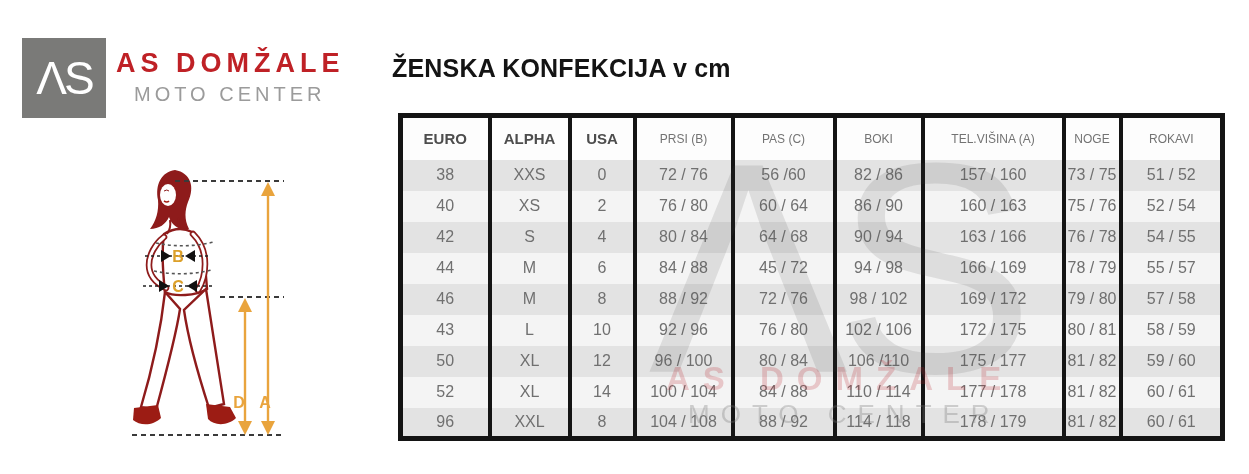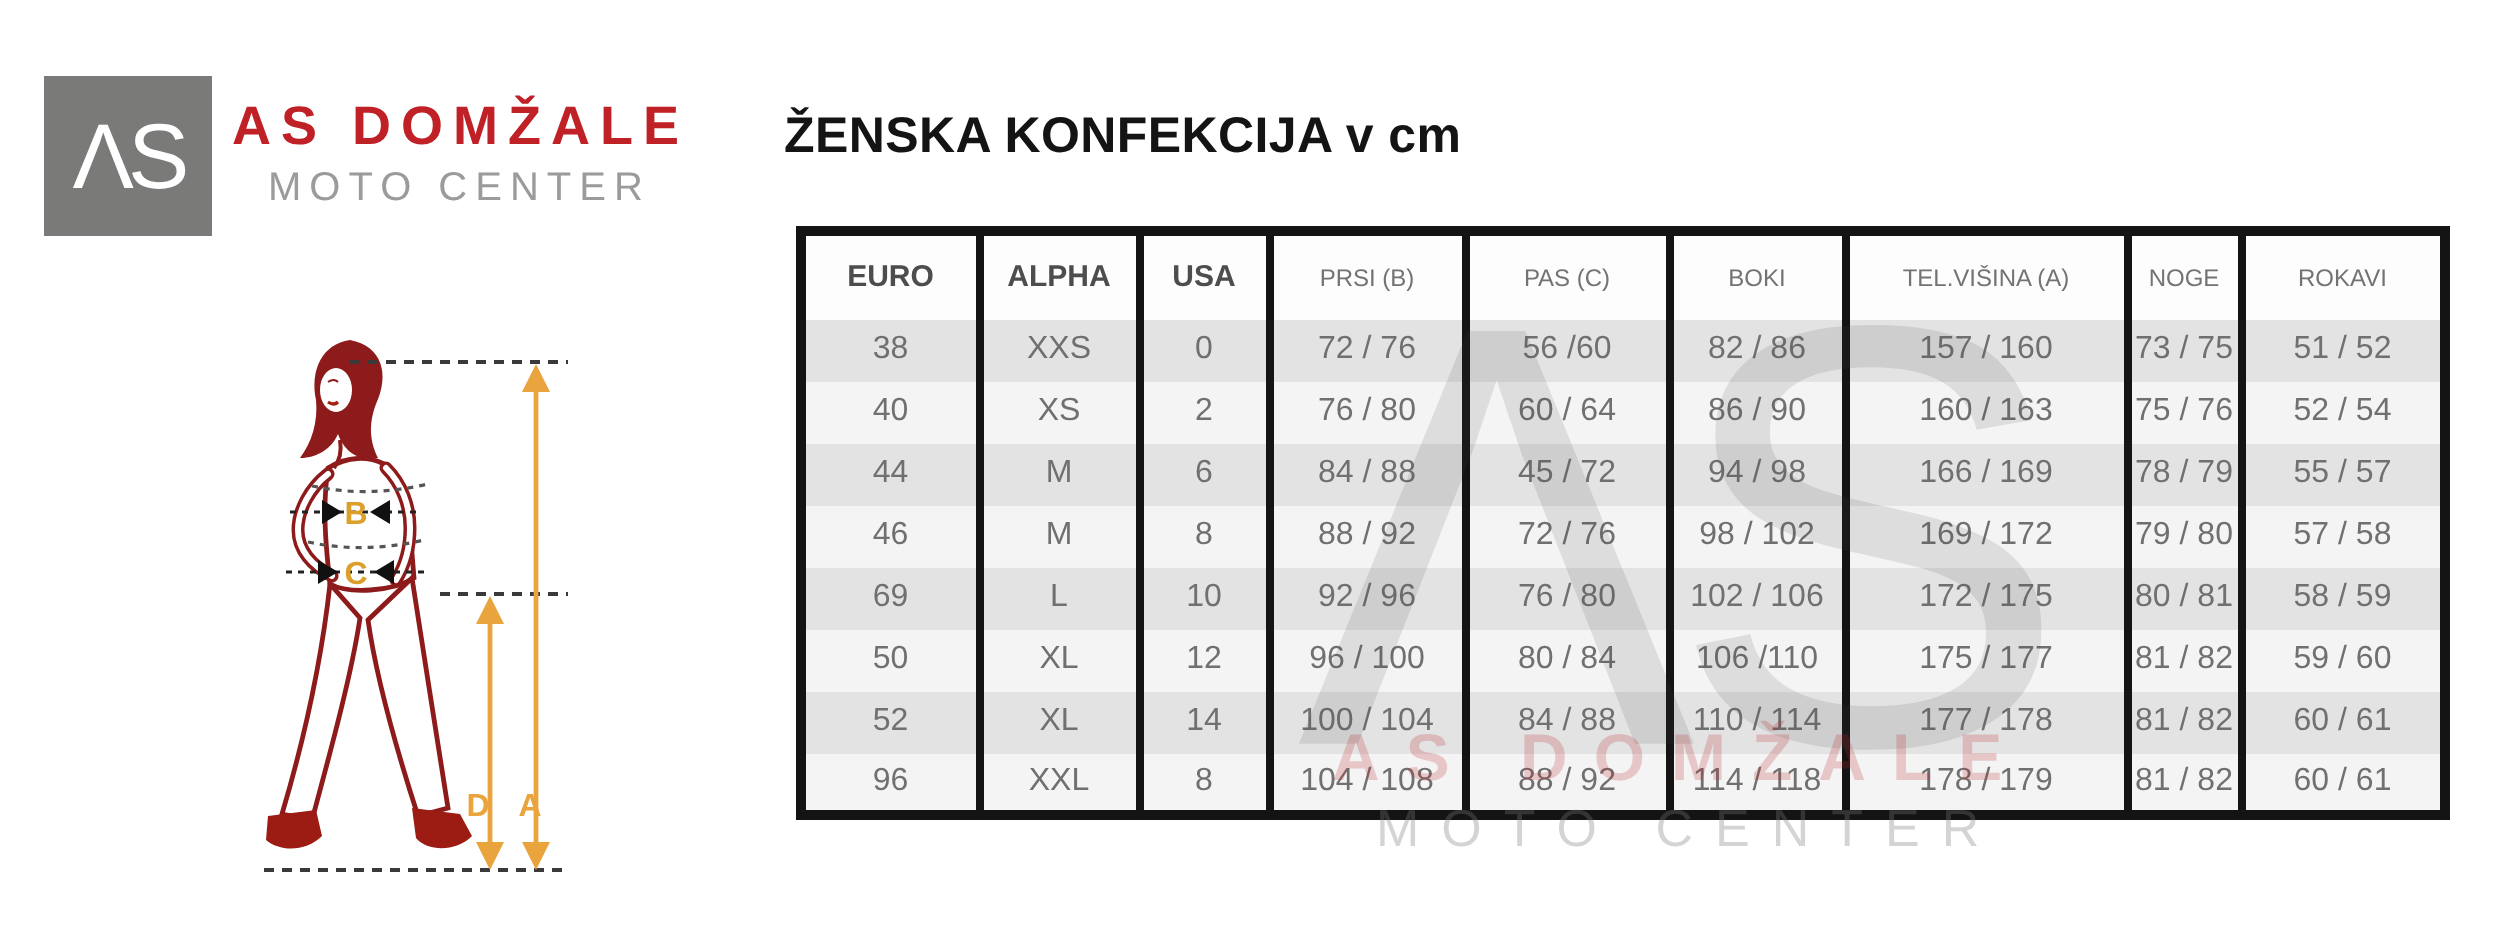--- a/index.html
+++ b/index.html
@@ -156,20 +156,31 @@
           <td class="cell">XS</td>
           <td class="cell">2</td>
           <td class="cell">76 / 80</td>
           <td class="cell">60 / 64</td>
           <td class="cell">86 / 90</td>
           <td class="cell">160 / 163</td>
           <td class="cell">75 / 76</td>
           <td class="cell">52 / 54</td>
         </tr>
         <tr>
+          <td class="cell">42</td>
+          <td class="cell">S</td>
+          <td class="cell">4</td>
+          <td class="cell">80 / 84</td>
+          <td class="cell">64 / 68</td>
+          <td class="cell">90 / 94</td>
+          <td class="cell">163 / 166</td>
+          <td class="cell">76 / 78</td>
+          <td class="cell">54 / 55</td>
+        </tr>
+        <tr>
           <td class="cell">44</td>
           <td class="cell">M</td>
           <td class="cell">6</td>
           <td class="cell">84 / 88</td>
           <td class="cell">45 / 72</td>
           <td class="cell">94 / 98</td>
           <td class="cell">166 / 169</td>
           <td class="cell">78 / 79</td>
           <td class="cell">55 / 57</td>
         </tr>
@@ -178,21 +189,21 @@
           <td class="cell">M</td>
           <td class="cell">8</td>
           <td class="cell">88 / 92</td>
           <td class="cell">72 / 76</td>
           <td class="cell">98 / 102</td>
           <td class="cell">169 / 172</td>
           <td class="cell">79 / 80</td>
           <td class="cell">57 / 58</td>
         </tr>
         <tr>
-          <td class="cell">69</td>
+          <td class="cell">43</td>
           <td class="cell">L</td>
           <td class="cell">10</td>
           <td class="cell">92 / 96</td>
           <td class="cell">76 / 80</td>
           <td class="cell">102 / 106</td>
           <td class="cell">172 / 175</td>
           <td class="cell">80 / 81</td>
           <td class="cell">58 / 59</td>
         </tr>
         <tr>

